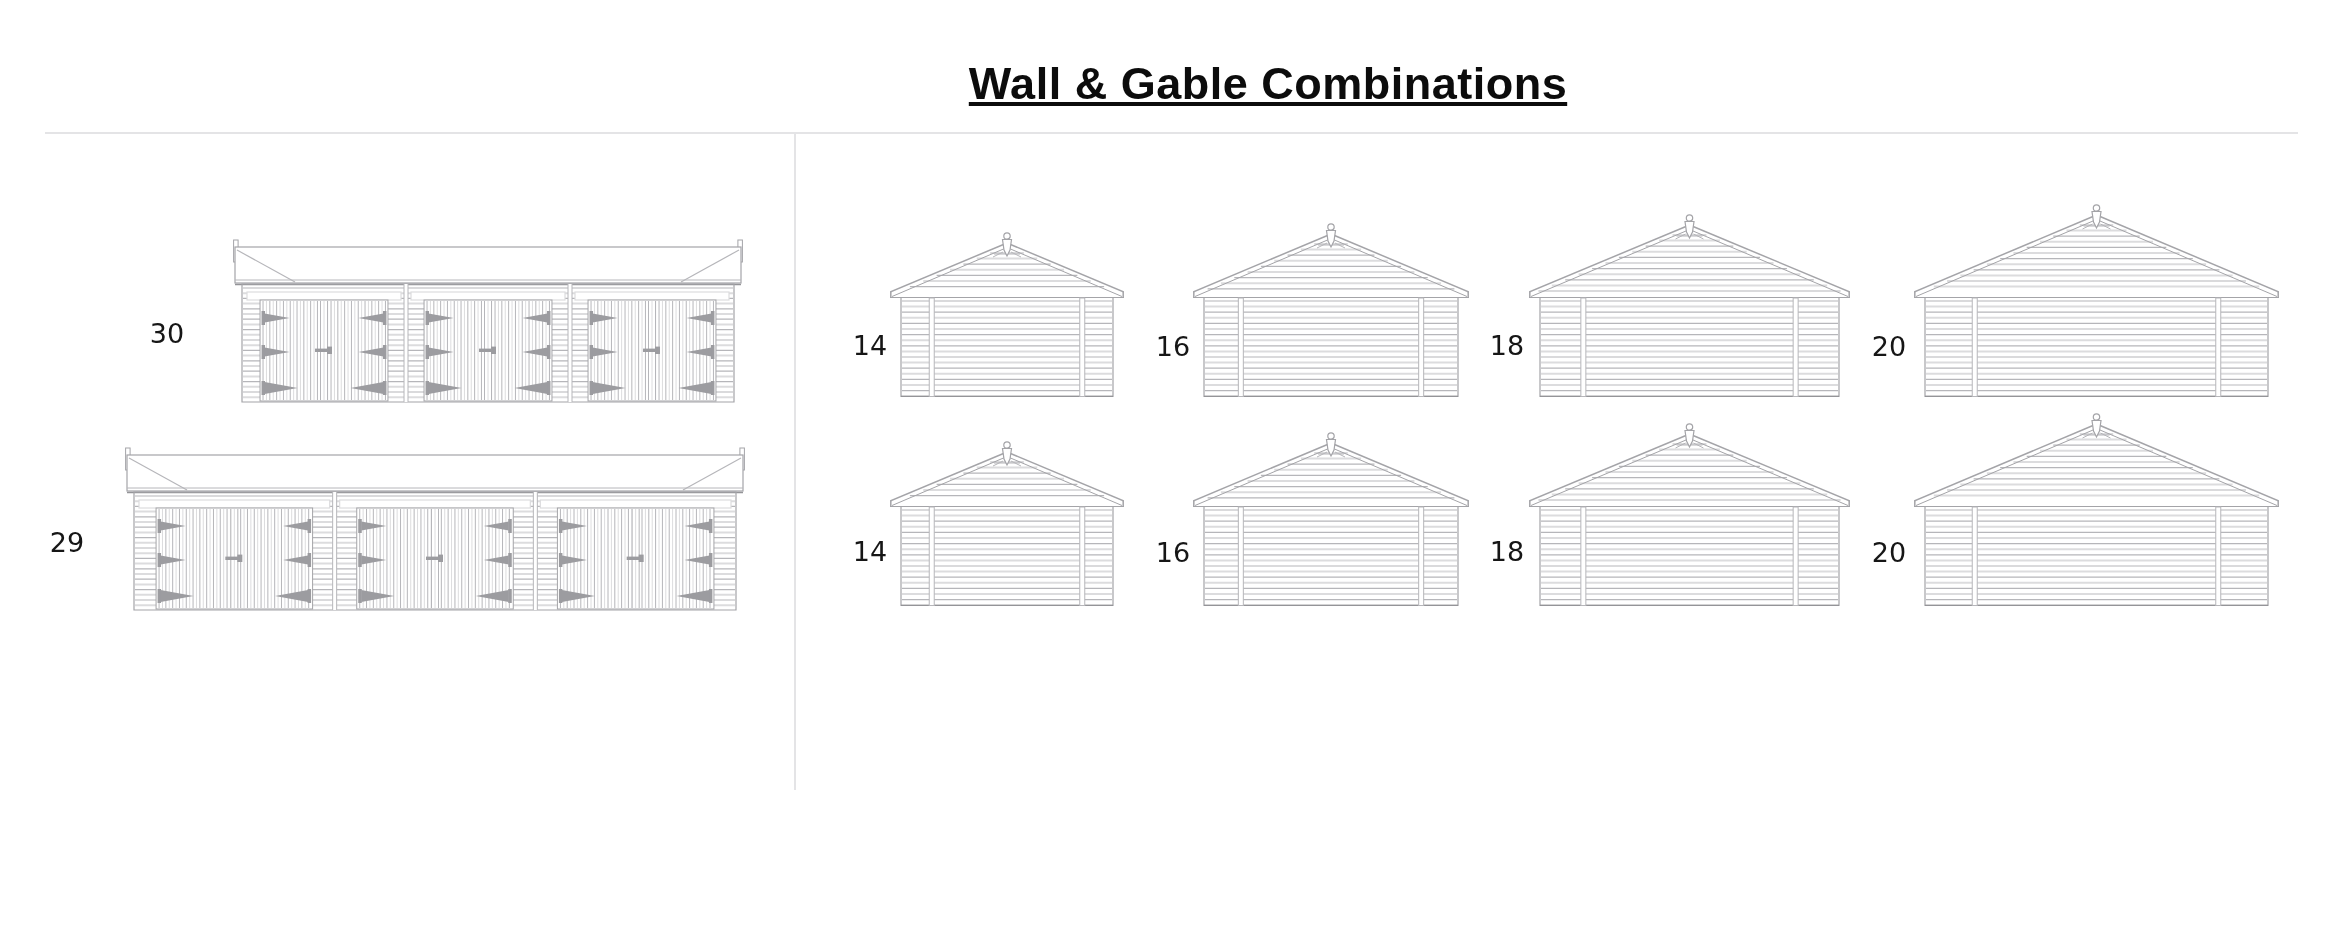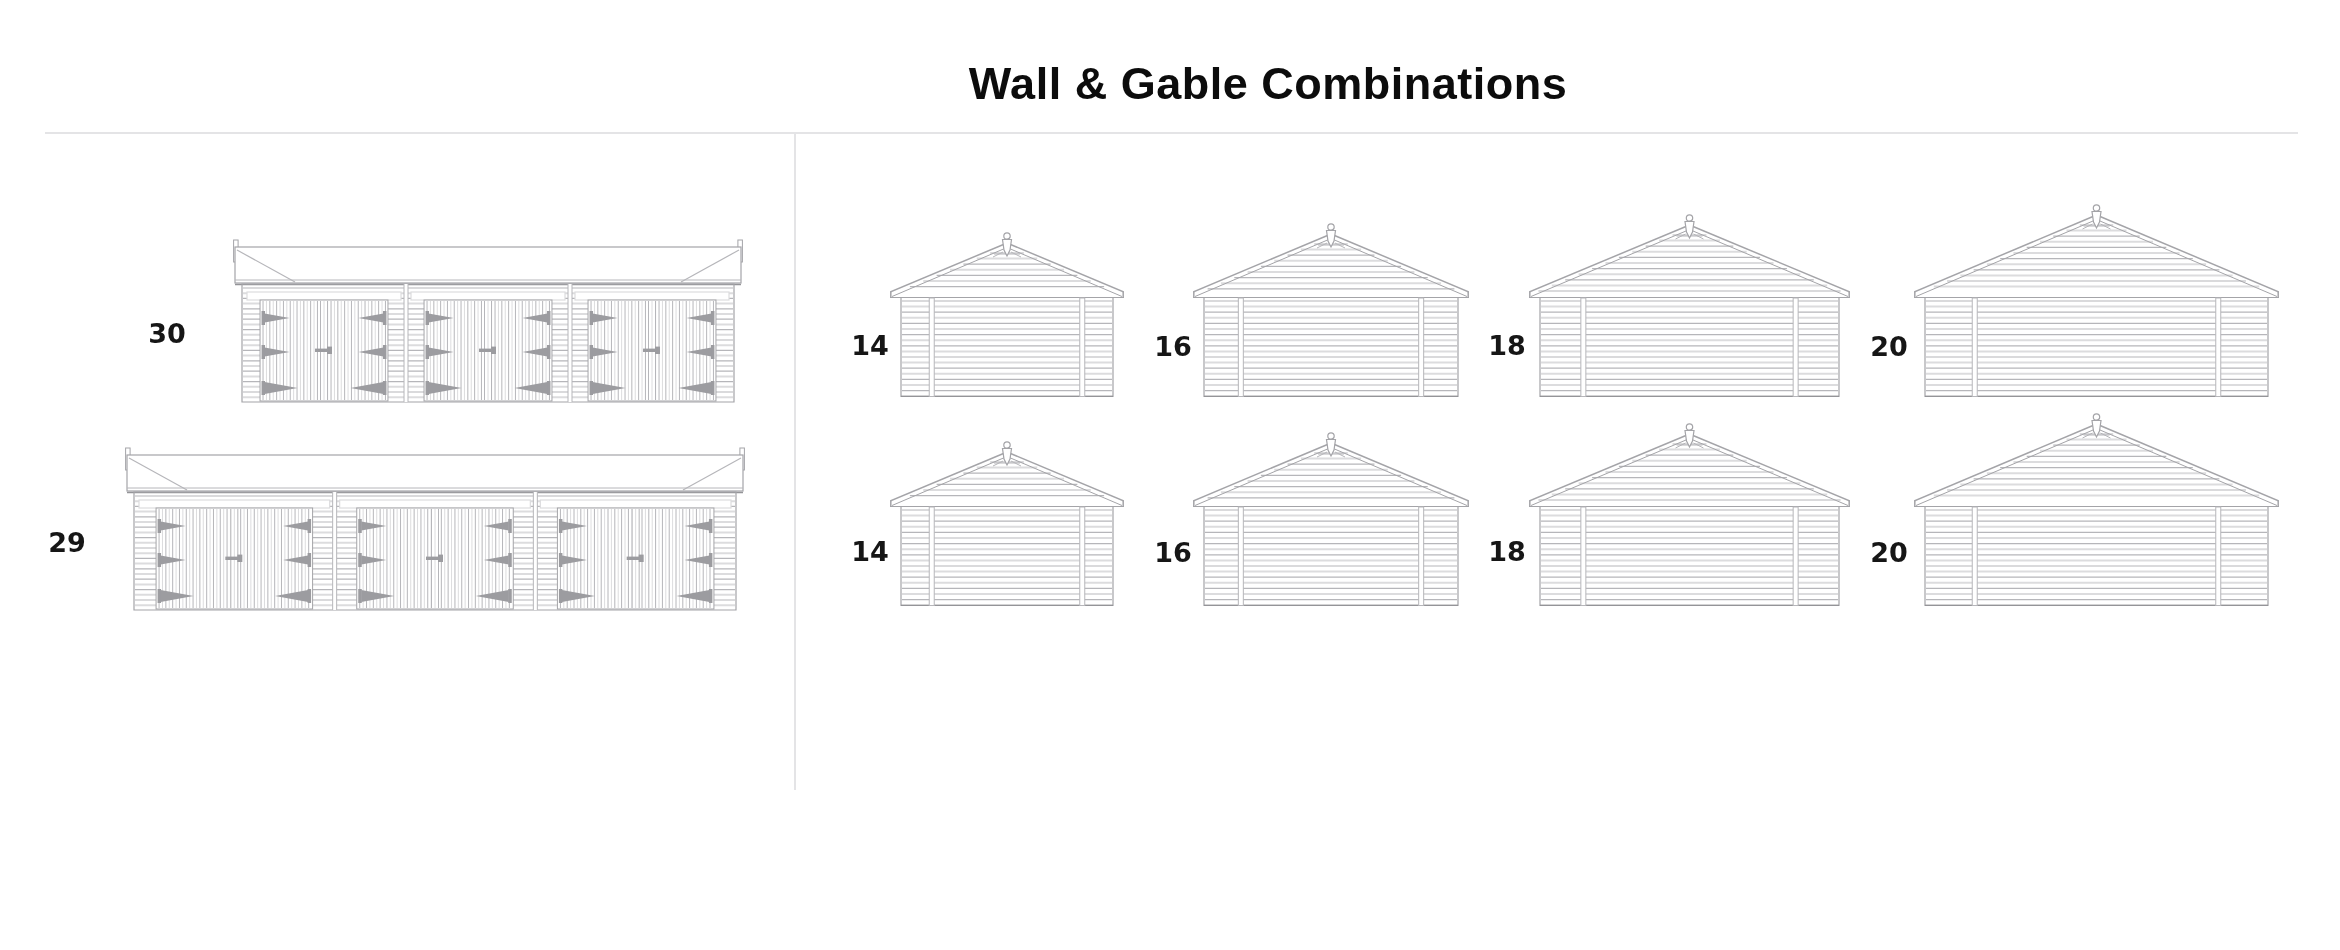--- a/index.html
+++ b/index.html
@@ -3,31 +3,31 @@
 <meta charset="utf-8">
 <style>
   html,body{margin:0;padding:0;}
   body{
     width:2340px;height:950px;position:relative;overflow:hidden;
     background:#ffffff;font-family:"Liberation Sans","DejaVu Sans",sans-serif;
   }
   .title{
     position:absolute;top:58px;left:966px;width:604px;margin:0;
     text-align:center;font-size:45px;font-weight:700;letter-spacing:.5px;
-    color:#0c0c0c;white-space:nowrap;
+    color:#0c0c0c;white-space:nowrap;text-decoration:underline;
   }
   .h-divider{position:absolute;left:45px;top:132px;width:2253px;height:0;
     border-top:2px solid #e4e4e6;}
   .v-divider{position:absolute;left:794px;top:132px;height:658px;width:0;
     border-left:2px solid #e4e4e6;}
   .drawing{position:absolute;margin:0;padding:0;line-height:0;}
   .lbl{
     position:absolute;transform:translate(-50%,-50%);
     font-family:"DejaVu Sans","Liberation Sans",sans-serif;
-    font-size:27px;font-weight:700;color:#161616;white-space:nowrap;
+    font-size:27px;font-weight:400;color:#161616;white-space:nowrap;
   }
   svg{display:block;}
 </style>
 </head>
 <body>
 
 <h1 class="title">Wall &amp; Gable Combinations</h1>
 <div class="h-divider"></div>
 <div class="v-divider"></div>
 

